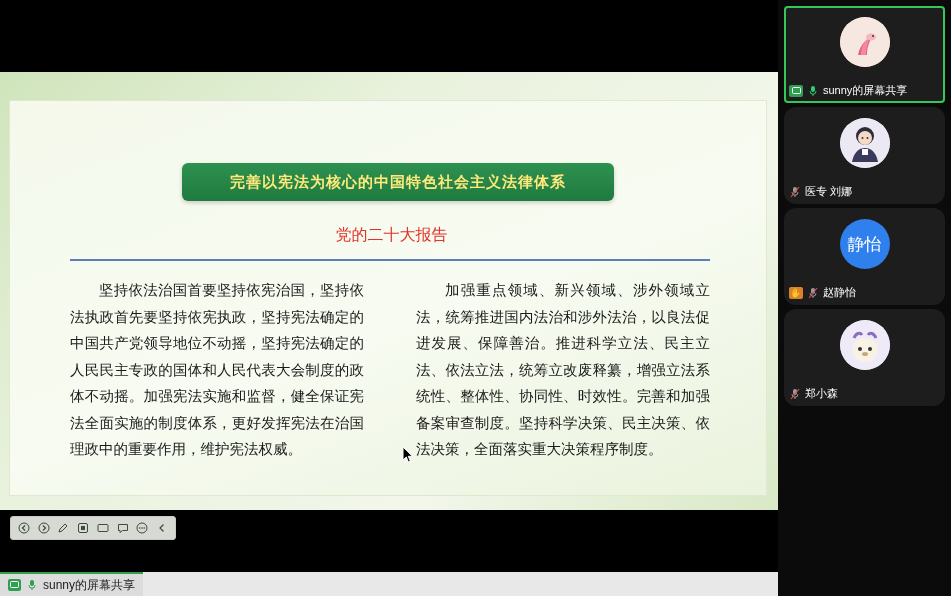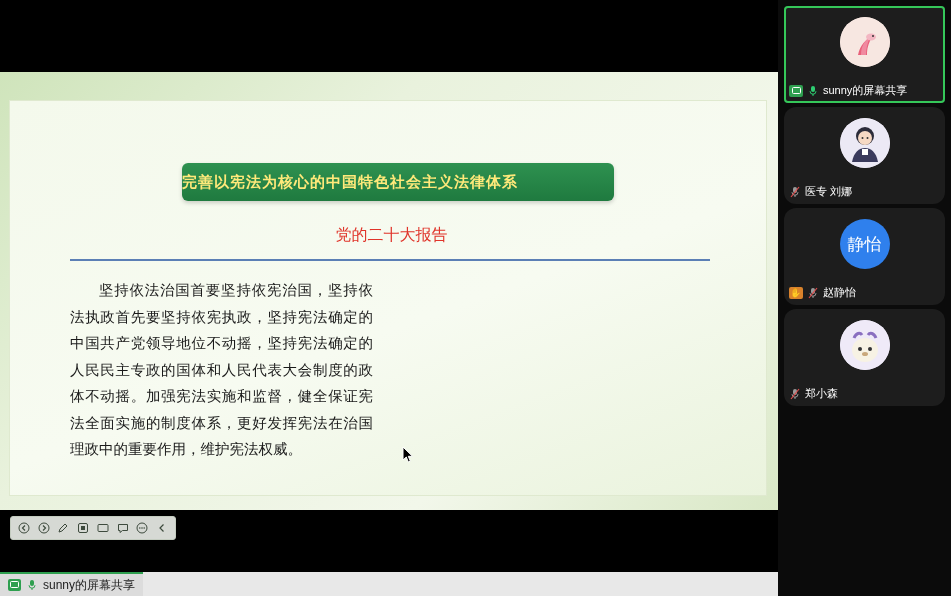--- a/index.html
+++ b/index.html
@@ -22,21 +22,21 @@
   }
   #slide-inner {
     position: absolute; left: 9px; top: 28px; width: 758px; height: 396px;
     background: linear-gradient(160deg, #f4f9ec 0%, #f7fbf1 55%, #eaf3dd 100%);
     border: 1px solid #dfe9cf;
   }
   .slide-title-pill {
     position: absolute; left: 172px; top: 62px; width: 432px; height: 38px;
     background: linear-gradient(180deg, #2e9150 0%, #1f7a3f 100%);
     border-radius: 6px;
-    display: flex; align-items: center; 
+    display: flex; align-items: center; justify-content: center;
     box-shadow: 0 2px 4px rgba(0,0,0,0.18);
   }
   .slide-title-pill span {
     color: #ffe97a; font-size: 15px; font-weight: bold; letter-spacing: 1px;
   }
   .slide-subtitle {
     position: absolute; left: 0; top: 124px; width: 722px;
     text-align: center; color: #e0342a; font-size: 16px; padding-left: 41px;
   }
   .slide-rule {
@@ -138,20 +138,21 @@
         <div class="slide-title-pill">
           <span>完善以宪法为核心的中国特色社会主义法律体系</span>
         </div>
 
         <div class="slide-subtitle">党的二十大报告</div>
 
         <div class="slide-rule"></div>
 
         <div class="cols">
           <div class="col">坚持依法治国首要坚持依宪治国，坚持依法执政首先要坚持依宪执政，坚持宪法确定的中国共产党领导地位不动摇，坚持宪法确定的人民民主专政的国体和人民代表大会制度的政体不动摇。加强宪法实施和监督，健全保证宪法全面实施的制度体系，更好发挥宪法在治国理政中的重要作用，维护宪法权威。</div>
+          <div class="col">加强重点领域、新兴领域、涉外领域立法，统筹推进国内法治和涉外法治，以良法促进发展、保障善治。推进科学立法、民主立法、依法立法，统筹立改废释纂，增强立法系统性、整体性、协同性、时效性。完善和加强备案审查制度。坚持科学决策、民主决策、依法决策，全面落实重大决策程序制度。</div>
         </div>
 
         <div id="slide-toolbar">
           <div class="tb-btn">
             <svg width="12" height="12" viewBox="0 0 12 12">
                 <circle cx="6" cy="6" r="5" fill="none" stroke="#3d4a3d" stroke-width="1"></circle>
                 <path d="M7 3.5L4.5 6L7 8.5" fill="none" stroke="#3d4a3d" stroke-width="1.2"></path>
               </svg>
           </div>
           <div class="tb-btn">

